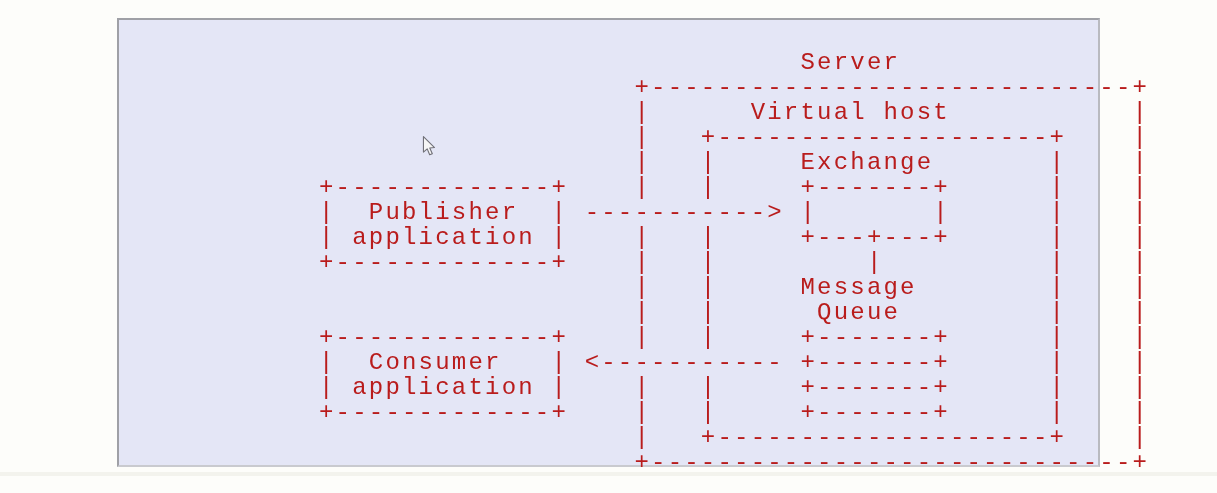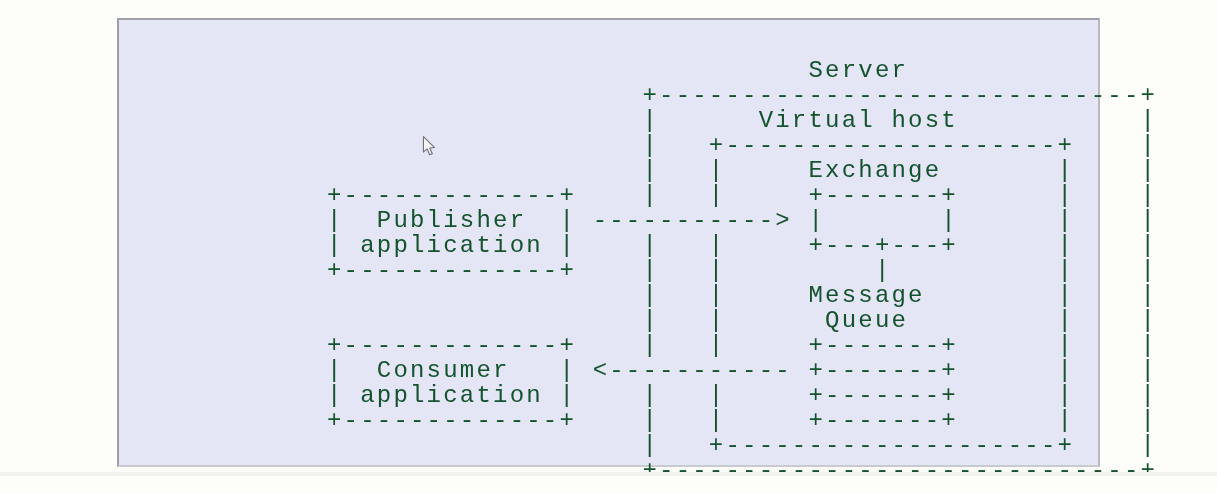--- a/index.html
+++ b/index.html
@@ -25,27 +25,27 @@
     box-sizing: border-box;
     background: #e4e6f6;
     border: 2px solid #9fa0a6;
     border-right-color: #b9bac0;
     border-bottom-color: #c9cacf;
   }
   pre.ascii-art {
     position: absolute;
     left: 200px;
     top: 30px;
-    margin: 8px;
+    margin: 0;
     padding: 0;
     font-family: "Liberation Mono", monospace;
     font-size: 24px;
     line-height: 25px;
     letter-spacing: 2.2px;
-    color: #14532d;
+    color: #b91c1c;
     white-space: pre;
   }
   .cursor-icon {
     position: absolute;
     left: 422px;
     top: 136px;
     width: 14px;
     height: 20px;
   }
   .bottom-divider {

